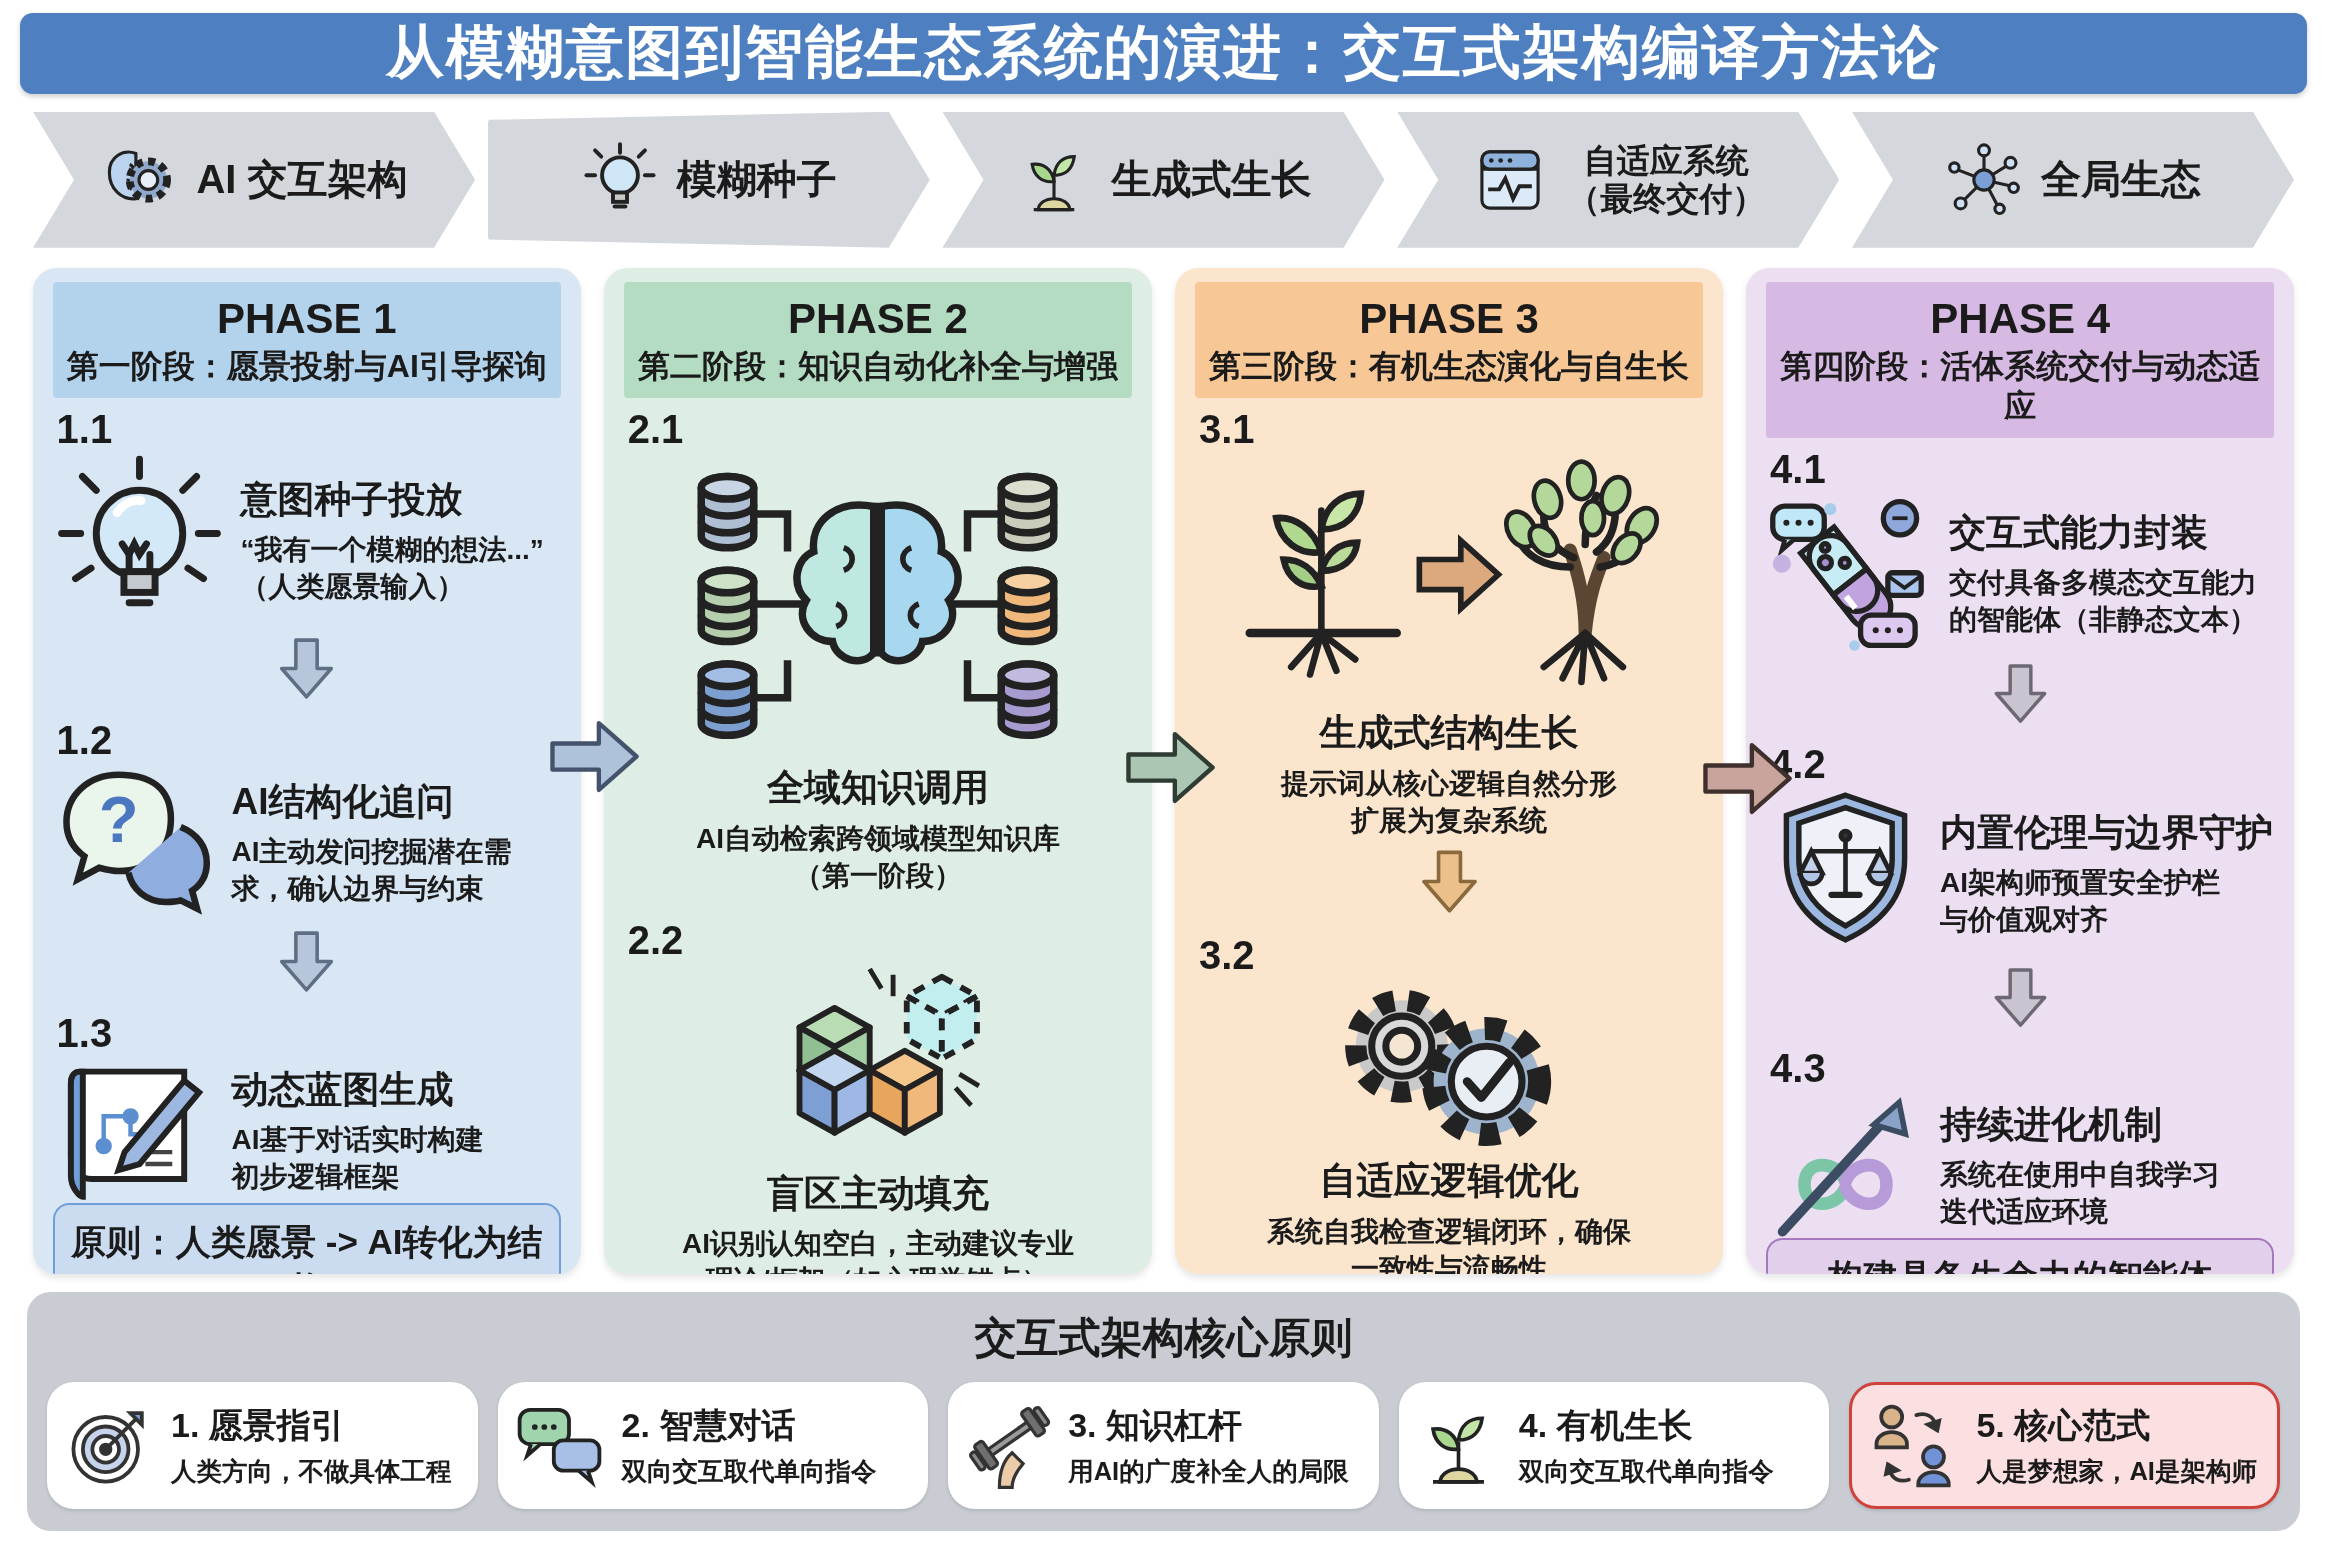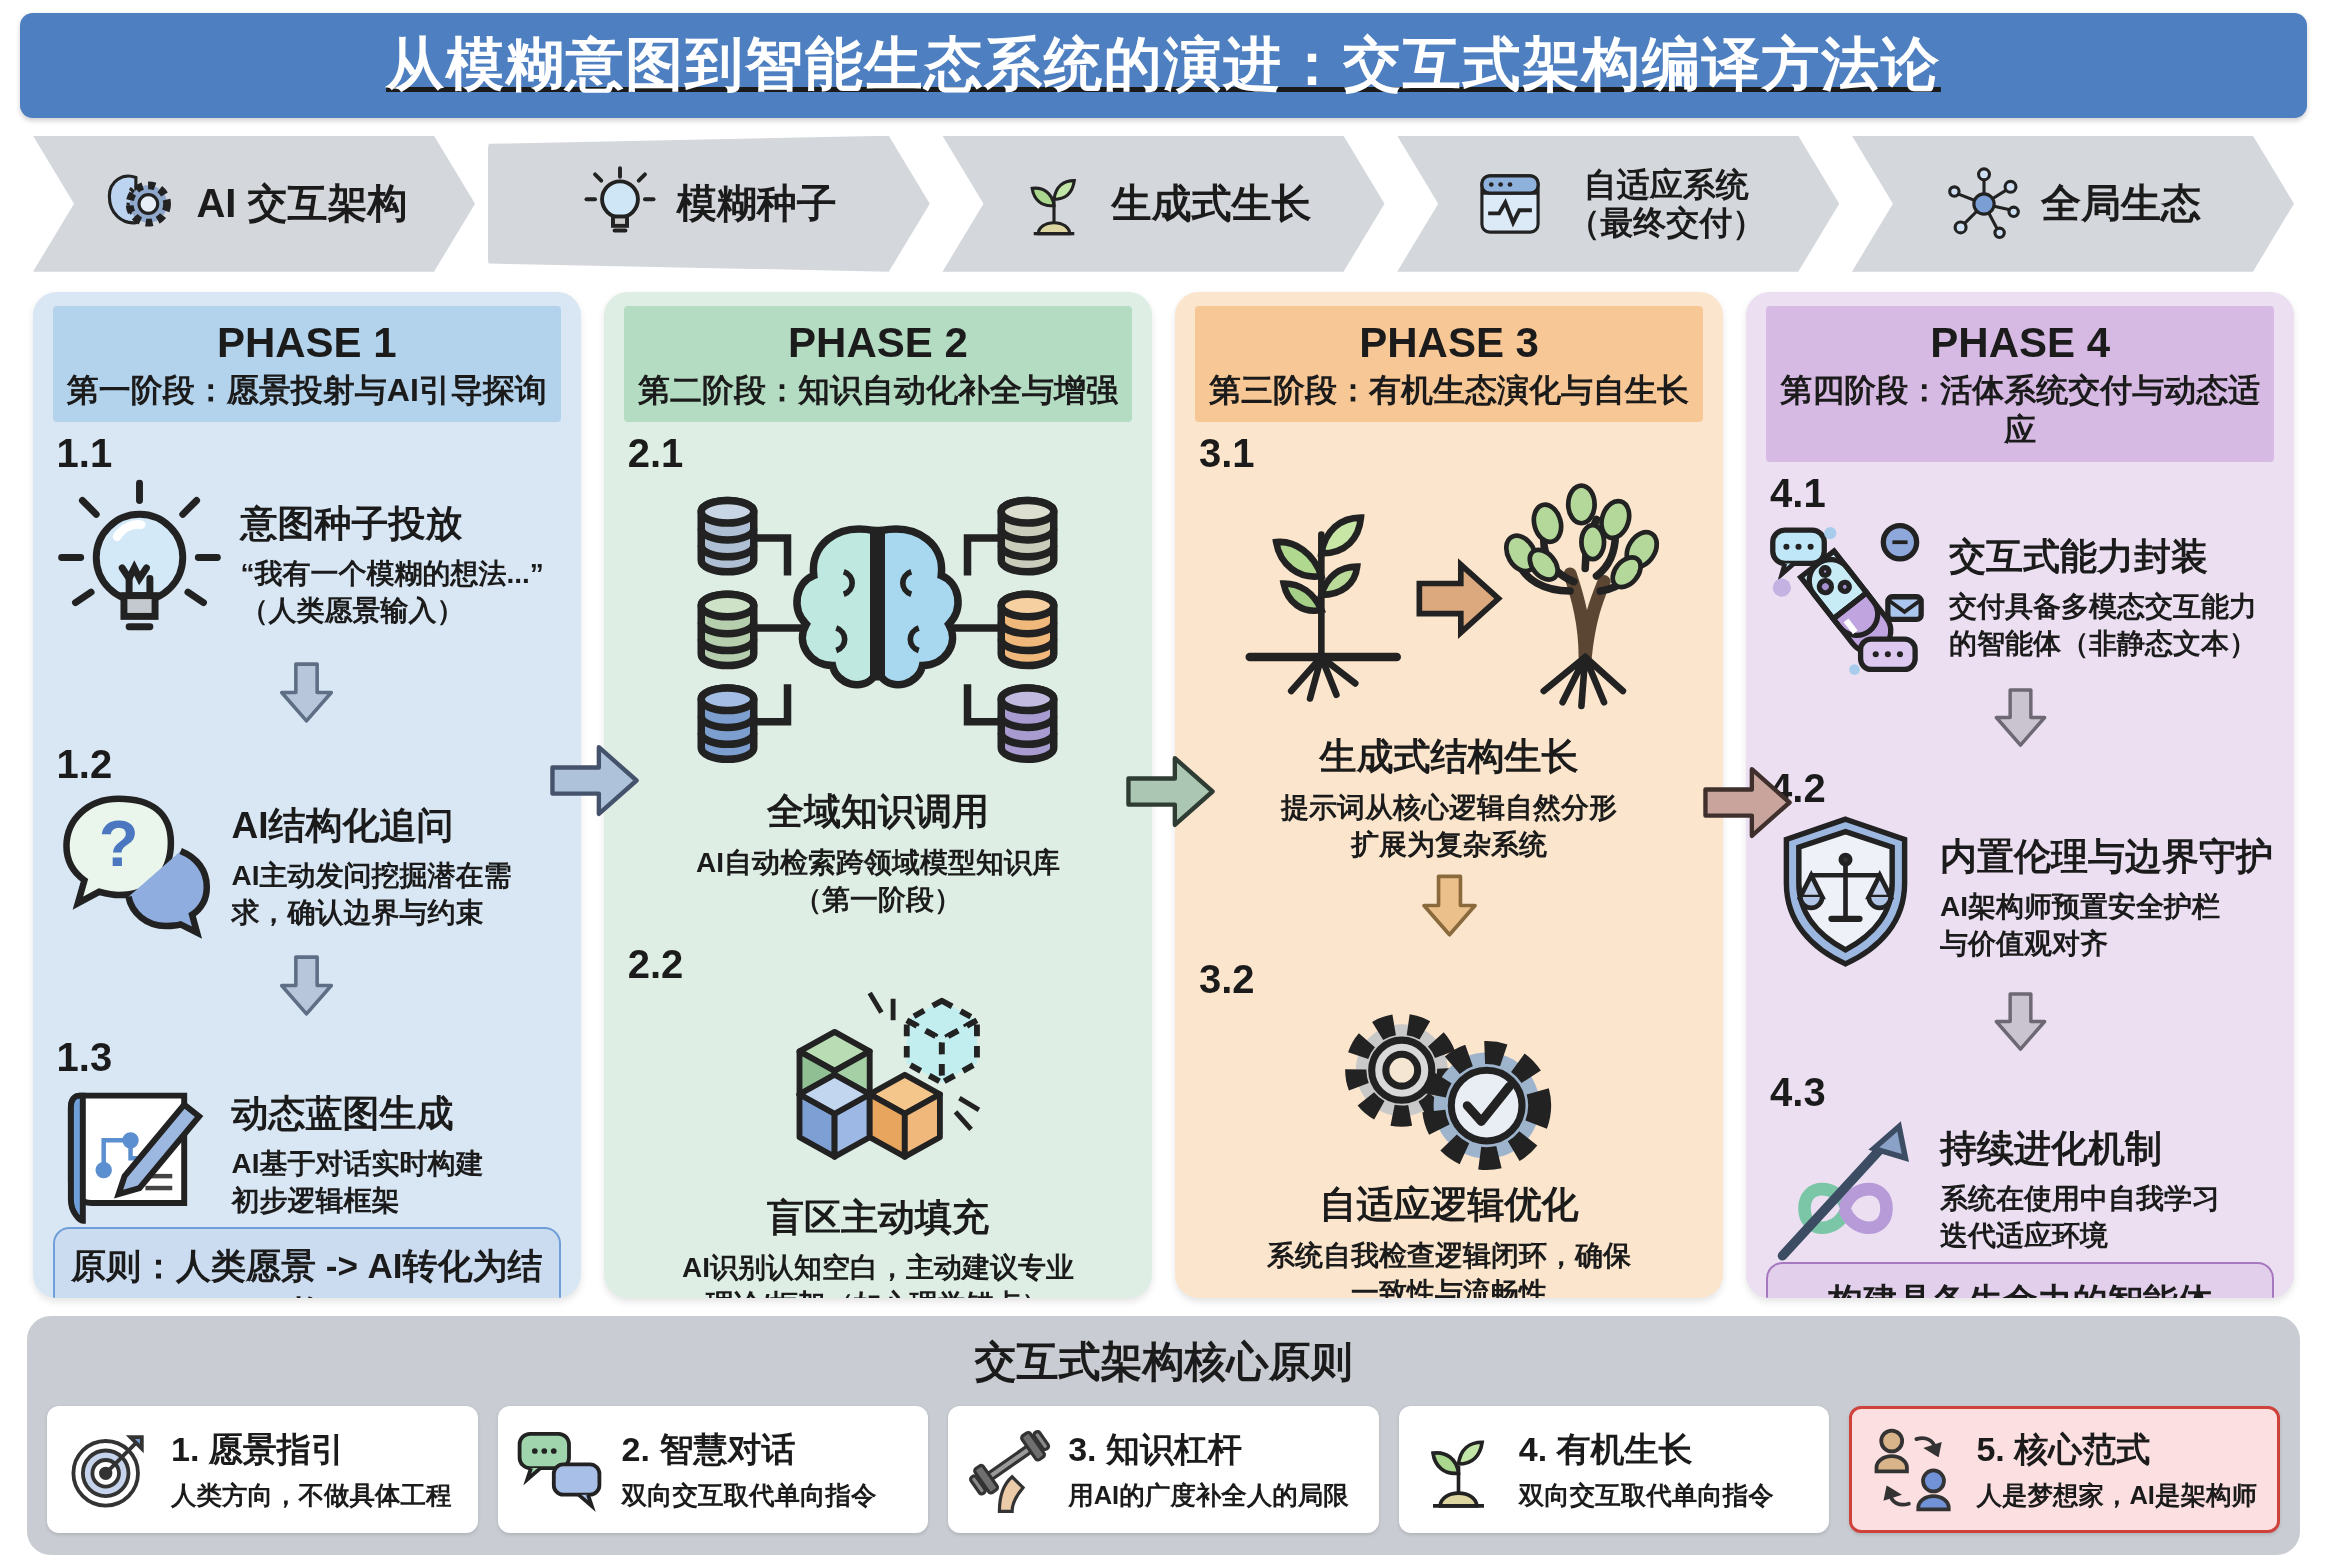--- a/index.html
+++ b/index.html
@@ -1,22 +1,22 @@
 <!DOCTYPE html>
 <html style="font-size:14.5px"><head>
 <meta charset="utf-8">
 <style>
   html,body{margin:0;padding:0;background:#ffffff;width:2327px;height:1562px;overflow:hidden;
     font-family:"Liberation Sans","DejaVu Sans",sans-serif;color:#1b1b1b;}
   *{box-sizing:border-box;}
   svg{display:block;}
 
   
-  .header{margin:12.7px 20px 0;height:105px;background:#4d7fc1;border-radius:12.7px;
-    display:flex;align-items:center;justify-content:center;box-shadow:0 2.7px 5.5px rgba(0,0,0,.18);text-decoration:underline;}
+  .header{margin:12.7px 20px 0;height:81px;background:#4d7fc1;border-radius:12.7px;
+    display:flex;align-items:center;justify-content:center;box-shadow:0 2.7px 5.5px rgba(0,0,0,.18);}
   .header .title{color:#ffffff;font-size:58px;font-weight:bold;letter-spacing:1.8px;}
 
   
   .flow{display:flex;gap:12.7px;margin:18px 33px 0;height:136px;}
   .chev{flex:1 1 0;background:#d4d7dc;display:flex;align-items:center;justify-content:center;gap:18px;
     clip-path:polygon(0 0,calc(100% - 41px) 0,100% 50%,calc(100% - 41px) 100%,0 100%,41px 50%);}
   .chev.first{clip-path:polygon(0 6%,calc(100% - 41px) 0,100% 50%,calc(100% - 41px) 100%,0 94%);border-radius:12.7px;}
   .chev .flabel{font-size:40px;font-weight:bold;white-space:nowrap;}
   .chev .fsub{font-size:33px;font-weight:bold;text-align:center;line-height:1.15;}
 
@@ -46,21 +46,21 @@
     font-size:35px;font-weight:bold;}
   .p1 .banner{background:#cbdcf0;border:2.7px solid #6f9fd8;}
   .p4 .banner{background:#e2cfeb;border:2.7px solid #a678bf;}
   .gapArrow{position:absolute;z-index:6;width:109px;height:87px;}
   .ga1{left:540px;top:465px;} .ga2{left:1116px;top:476px;} .ga3{left:1693px;top:487px;}
 
   
   .footer{margin:9px 27px 0;background:#c9cdd3;border-radius:23.6px;padding:14.5px 20px 22px;}
   .ftitle{text-align:center;font-size:42px;font-weight:bold;margin:3.6px 0 16.4px;}
   .cards{display:grid;grid-template-columns:repeat(5,1fr);gap:20px;}
-  .card{background:#ffffff;border-radius:12px;padding:12.7px 14.5px;display:flex;align-items:center;gap:14.5px;
+  .card{background:#ffffff;border-radius:27px;padding:12.7px 14.5px;display:flex;align-items:center;gap:14.5px;
     box-shadow:0 1.8px 3.6px rgba(0,0,0,.12);min-height:127px;}
   .card.hl{background:#fcdfe1;border:3.6px solid #cf413b;}
   .ctitle{font-size:34px;font-weight:bold;margin-bottom:7.3px;white-space:nowrap;}
   .cdesc{font-size:25.5px;font-weight:bold;line-height:1.25;}
 </style>
 </head>
 <body>
 
 <div class="header">
   <div class="title">从模糊意图到智能生态系统的演进：交互式架构编译方法论</div>

